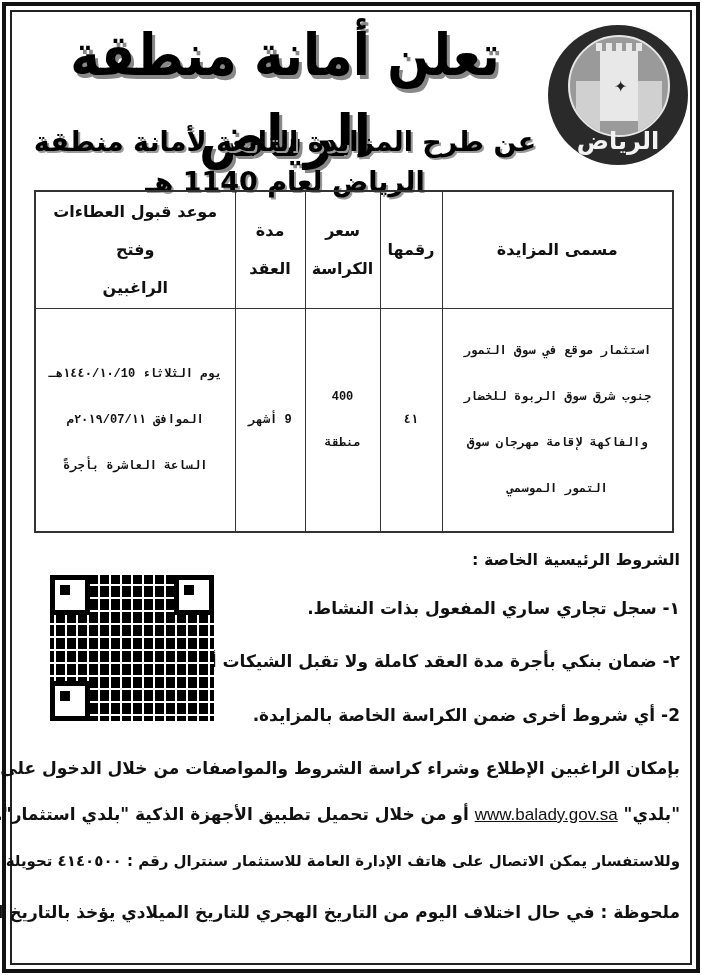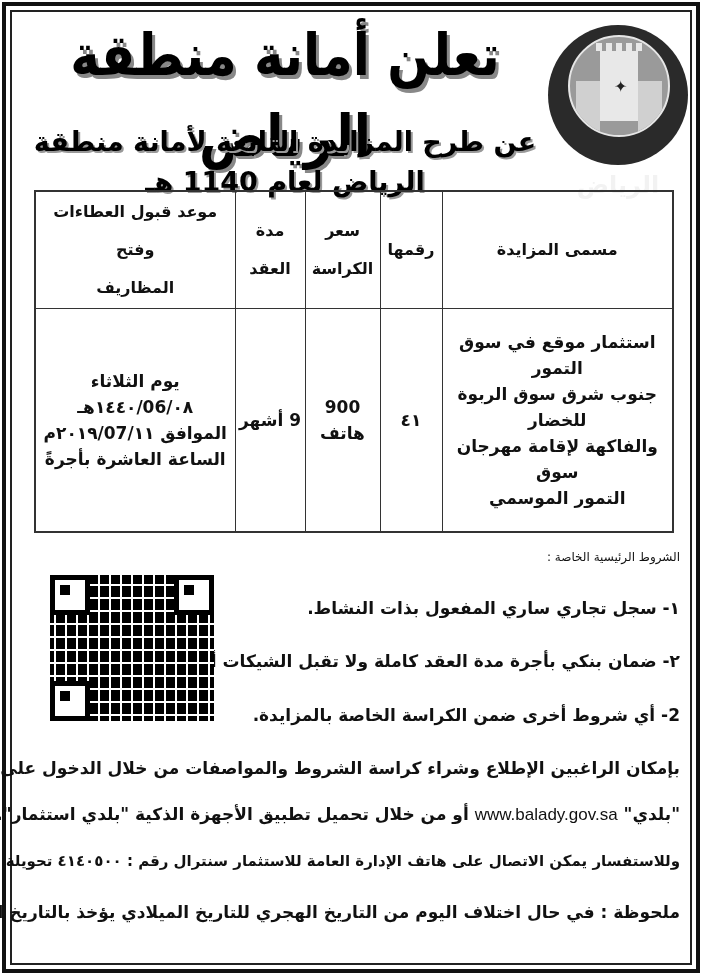--- a/index.html
+++ b/index.html
@@ -15,58 +15,58 @@
   .logo-inner { position: absolute; left: 20px; top: 10px; width: 98px; height: 98px;
           border-radius: 50%; background: #9a9a9a; border: 2px solid #e6e6e6; overflow: hidden; }
   .tower { position: absolute; left: 30px; top: 14px; width: 38px; height: 70px; background: #e8e8e8; }
   .tower:before { content:""; position:absolute; left:-4px; top:-8px; width:46px; height:8px;
           background: repeating-linear-gradient(90deg,#e8e8e8 0 6px,transparent 6px 10px); }
   .wall-l { position:absolute; left:6px; top:44px; width:24px; height:50px; background:#d0d0d0; }
   .wall-r { position:absolute; right:6px; top:44px; width:24px; height:50px; background:#d0d0d0; }
   .palm { position:absolute; left:44px; top:40px; font-size:16px; color:#222; }
   .logo-text { position: absolute; left: 0; right: 0; top: 102px; text-align: center;
           font-family: "DejaVu Sans", sans-serif; font-weight: bold; font-size: 24px;
-          color: #f2f2f2; letter-spacing: 1px; margin-top: 44px; }
+          color: #f2f2f2; letter-spacing: 1px; }
 
   .title { position: absolute; left: 30px; width: 510px; top: 26px; text-align: center;
            font-family: "DejaVu Sans", sans-serif; font-weight: bold; font-size: 50px;
            line-height: 70px; color: #000;
            text-shadow: 3px 3px 0 #888; transform: scaleY(1.15); }
   .subtitle { position: absolute; left: 30px; width: 510px; top: 122px; text-align: center;
            font-family: "DejaVu Sans", sans-serif; font-weight: bold; font-size: 27px;
            line-height: 40px; color: #000; text-shadow: 2px 2px 0 #999; }
 
   table.auction { position: absolute; left: 34px; top: 190px; width: 638px; height: 343px;
            border-collapse: collapse; border: 2px solid #333; table-layout: fixed; }
   table.auction th, table.auction td { border: 1.5px solid #333; text-align: center;
            vertical-align: middle; font-family: "DejaVu Sans", sans-serif; color: #111; }
   table.auction th { height: 113px; font-size: 16px; font-weight: bold; line-height: 38px; }
-  table.auction td { font-size: 17px; font-weight: bold; line-height: 26px; }
+  table.auction td { font-size: 12px; font-weight: bold; line-height: 46px; font-family: Liberation Mono, monospace; }
 
-  .terms-title { position: absolute; right: 22px; top: 550px; font-size: 12px; font-weight: normal; }
+  .terms-title { position: absolute; right: 22px; top: 550px; font-size: 16px; font-weight: bold; }
   .term { position: absolute; right: 22px; font-size: 17px; font-weight: bold; white-space: nowrap; text-align: right; }
   .term-1 { top: 598px; }
   .term-2 { top: 651px; }
   .term-3 { top: 705px; }
 
   .qr { position: absolute; left: 50px; top: 575px; width: 164px; height: 146px; background: #000;
         background-image:
           repeating-linear-gradient(0deg, transparent 0 5px, #fff 5px 7px, transparent 7px 13px),
           repeating-linear-gradient(90deg, transparent 0 4px, #fff 4px 6px, transparent 6px 11px); }
   .qr-finder { position: absolute; width: 30px; height: 30px; border: 5px solid #000; background: #fff; }
   .qr-finder:after { content:""; position:absolute; left:5px; top:5px; width:10px; height:10px; background:#000; border:0; }
   .qr-finder.tl { left: 0; top: 0; }
   .qr-finder.tr { right: 0; top: 0; }
   .qr-finder.bl { left: 0; bottom: 0; }
 
   .para { position: absolute; left: 20px; right: 22px; text-align: center; font-size: 17px;
           font-weight: bold; white-space: nowrap; }
   .para-1 { top: 758px; }
   .para-2 { top: 804px; }
-  .url { font-family: "Liberation Sans", sans-serif; font-weight: normal; 
+  .url { font-family: "Liberation Sans", sans-serif; font-weight: normal; text-decoration: underline;
          direction: ltr; unicode-bidi: embed; font-size: 17px; }
   .para-3 { top: 852px; font-size: 15px; }
   .para-4 { top: 902px; font-size: 17px; }
 </style>
 </head>
 <body>
 
 <div class="frame-outer"></div>
 <div class="frame-inner"></div>
 
@@ -90,39 +90,39 @@
     <col style="width:75px">
     <col style="width:70px">
     <col style="width:200px">
   </colgroup>
   <thead>
     <tr>
       <th><span>مسمى المزايدة</span></th>
       <th><span>رقمها</span></th>
       <th><span>سعر</span><br><span>الكراسة</span></th>
       <th><span>مدة</span><br><span>العقد</span></th>
-      <th><span>موعد قبول العطاءات وفتح</span><br><span>المظاريف</span></th>
+      <th><span>موعد قبول العطاءات وفتح</span><br><span>الراغبين</span></th>
     </tr>
   </thead>
   <tbody>
     <tr>
       <td>
         <span>استثمار موقع في سوق التمور</span><br>
         <span>جنوب شرق  سوق الربوة للخضار</span><br>
         <span>والفاكهة لإقامة مهرجان سوق</span><br>
         <span>التمور الموسمي</span>
       </td>
       <td>٤١</td>
       <td>
-        <span>900</span><br>
-        <span>هاتف</span>
+        <span>400</span><br>
+        <span>منطقة</span>
       </td>
       <td>9 أشهر</td>
       <td>
-        <span>يوم الثلاثاء ١٤٤٠/06/٠٨هـ</span><br>
+        <span>يوم الثلاثاء ١٤٤٠/١٠/10هـ</span><br>
         <span>الموافق ٢٠١٩/07/١١م</span><br>
         <span>الساعة العاشرة بأجرةً</span>
       </td>
     </tr>
   </tbody>
 </table>
 
 <div class="terms-title">الشروط الرئيسية الخاصة :</div>
 <div class="term term-1">١- سجل تجاري ساري المفعول بذات النشاط.</div>
 <div class="term term-2">٢- ضمان بنكي بأجرة مدة العقد كاملة ولا تقبل الشيكات أو النقد.</div>

